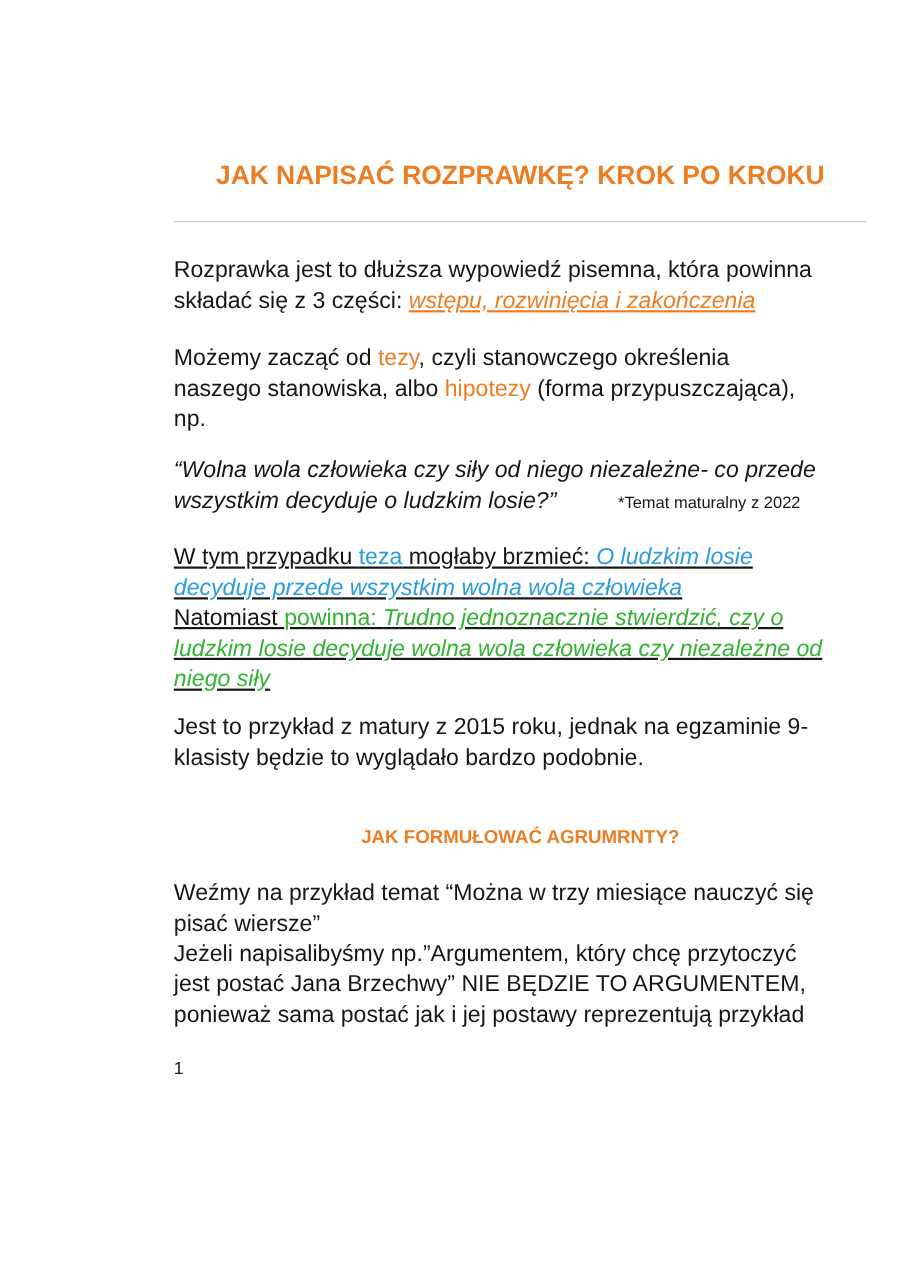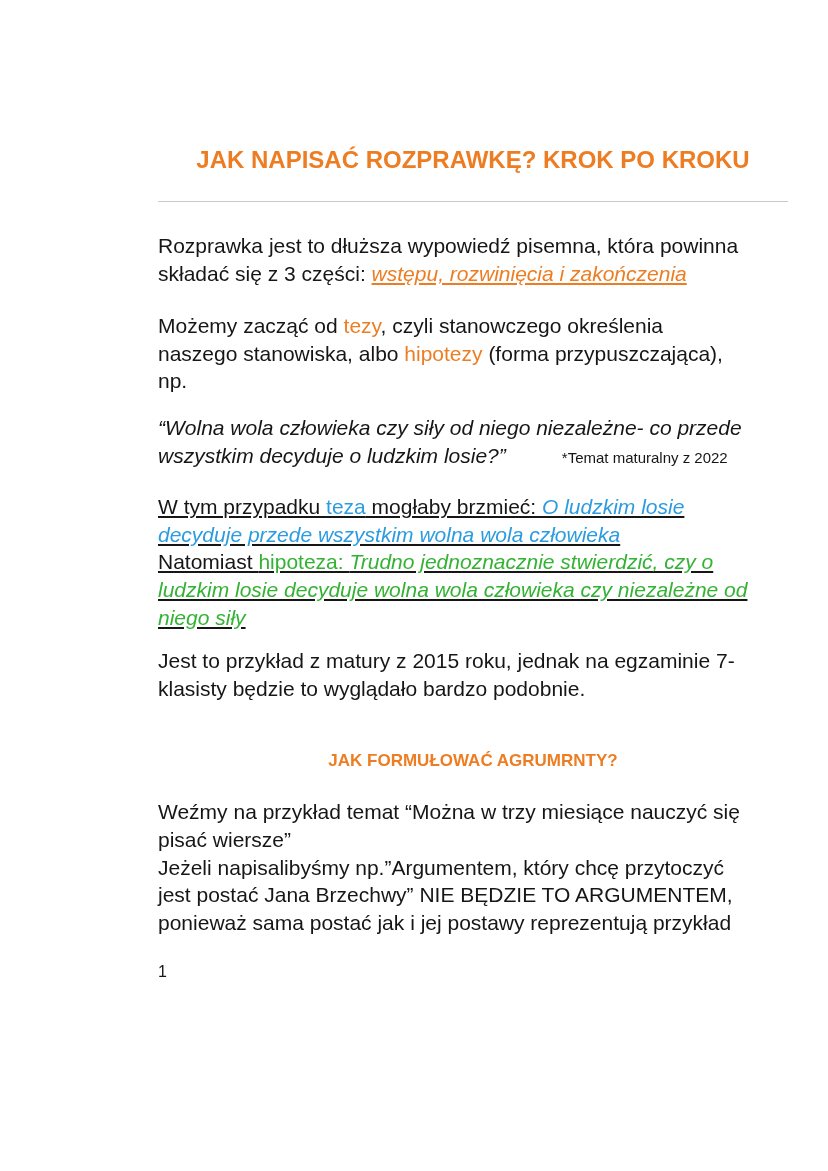--- a/index.html
+++ b/index.html
@@ -102,25 +102,25 @@
 
     <p class="p-start"><span>Możemy zacząć od </span><span class="orange">tezy</span><span>, czyli stanowczego określenia
 naszego stanowiska, albo </span><span class="orange">hipotezy</span><span> (forma przypuszczająca),
 np.</span></p>
 
     <p class="p-quote"><span>“Wolna wola człowieka czy siły od niego niezależne- co przede
 wszystkim decyduje o ludzkim losie?”</span><span class="quote-source">*Temat maturalny z 2022</span></p>
 
     <p class="p-example"><span>W tym przypadku </span><span class="blue">teza</span><span> mogłaby brzmieć: </span><span class="blue-italic">O ludzkim losie
 decyduje przede wszystkim wolna wola człowieka</span><span>
-Natomiast </span><span class="green">hipoteza: </span><span class="green-italic">Trudno jednoznacznie stwierdzić, czy o
+Natomiast </span><span class="green">powinna: </span><span class="green-italic">Trudno jednoznacznie stwierdzić, czy o
 ludzkim losie decyduje wolna wola człowieka czy niezależne od
 niego siły</span></p>
 
-    <p class="p-matura">Jest to przykład z matury z 2015 roku, jednak na egzaminie 7-
+    <p class="p-matura">Jest to przykład z matury z 2015 roku, jednak na egzaminie 9-
 klasisty będzie to wyglądało bardzo podobnie.</p>
 
 
     <h2>JAK FORMUŁOWAĆ AGRUMRNTY?</h2>
 
     <p class="p-argument">Weźmy na przykład temat “Można w trzy miesiące nauczyć się
 pisać wiersze”
 Jeżeli napisalibyśmy np.”Argumentem, który chcę przytoczyć
 jest postać Jana Brzechwy” NIE BĘDZIE TO ARGUMENTEM,
 ponieważ sama postać jak i jej postawy reprezentują przykład</p>

